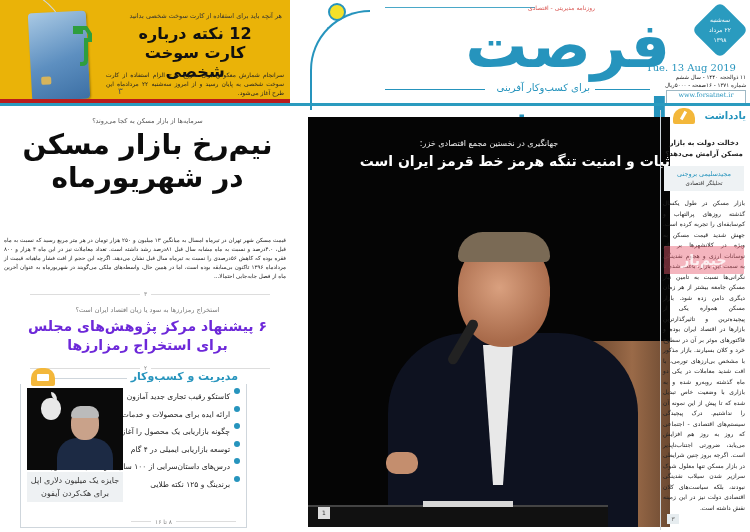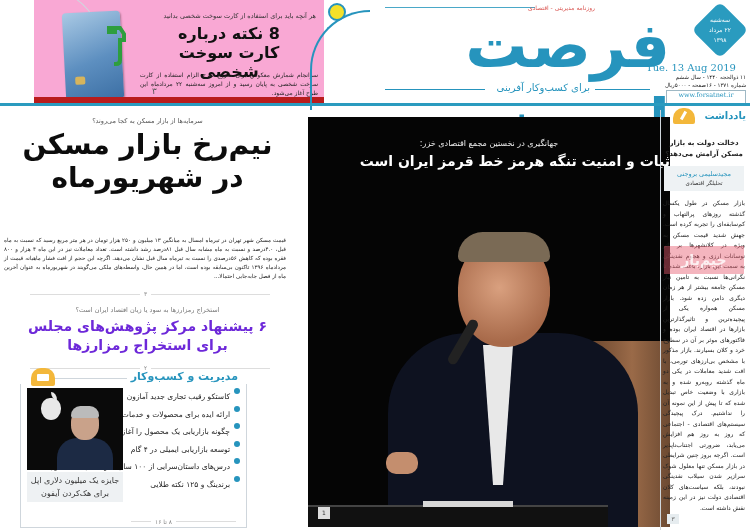--- a/index.html
+++ b/index.html
@@ -9,24 +9,23 @@
     font-family: "DejaVu Sans", sans-serif;
     color: #1a1a1a;
     position: relative;
     direction: rtl;
   }
   .abs { position: absolute; }
 
   
   .promo {
     left: 0; top: 0; width: 290px; height: 103px;
-    background: #f9a8d4;
-    border-bottom: 6px solid #b91c1c;
+    background: #eab308;
+    border-bottom: 4px solid #b91c1c;
     overflow: hidden;
-    margin-left: 34px;
   }
   .promo .kicker { position: absolute; right: 8px; top: 12px; font-size: 6.5px; color: #333; }
   .promo .title { position: absolute; right: 20px; top: 24px; width: 150px; text-align: center;
     font-size: 16px; font-weight: bold; line-height: 19px; color: #111; }
   .promo .body { position: absolute; right: 6px; top: 70px; width: 178px; font-size: 6px; line-height: 9px; color: #222; text-align: justify; }
   .promo .page { position: absolute; left: 118px; top: 86px; font-size: 9px; color: #555; }
   .card {
     position: absolute; left: 30px; top: 12px; width: 58px; height: 88px;
     background: linear-gradient(160deg, #a9c9e4 0%, #5d8fc0 55%, #3c6fa4 100%);
     border-radius: 4px; transform: rotate(-3deg);
@@ -133,21 +132,21 @@
   <div class="arc"></div>
   <div class="card">
       <div class="chip"></div>
     </div>
   <svg class="nozzle" viewBox="0 0 22 40">
     <path d="M2 2 h12 l4 6 v6 h-4 v20 q0 4 -4 4 h-2" fill="none" stroke="#2e9e3e" stroke-width="4"></path>
     <rect x="1" y="0" width="10" height="8" fill="#2e9e3e"></rect>
   </svg>
   <div class="kicker">هر آنچه باید برای استفاده از کارت سوخت شخصی بدانید</div>
   <div class="title">
-    <div>8 نکته درباره</div>
+    <div>12 نکته درباره</div>
     <div>کارت سوخت شخصی</div>
   </div>
   <div class="body">سرانجام شمارش معکوس برای شروع طرح الزام استفاده از کارت سوخت شخصی به پایان رسید و از امروز سه‌شنبه ۲۲ مردادماه این طرح آغاز می‌شود.</div>
   <div class="page">۳</div>
 </div>
 
 <div class="abs masthead">
   <div class="mast-line2"></div>
   <div class="mast-top">روزنامه مدیریتی - اقتصادی</div>
   <div class="logo-swoosh"></div>

